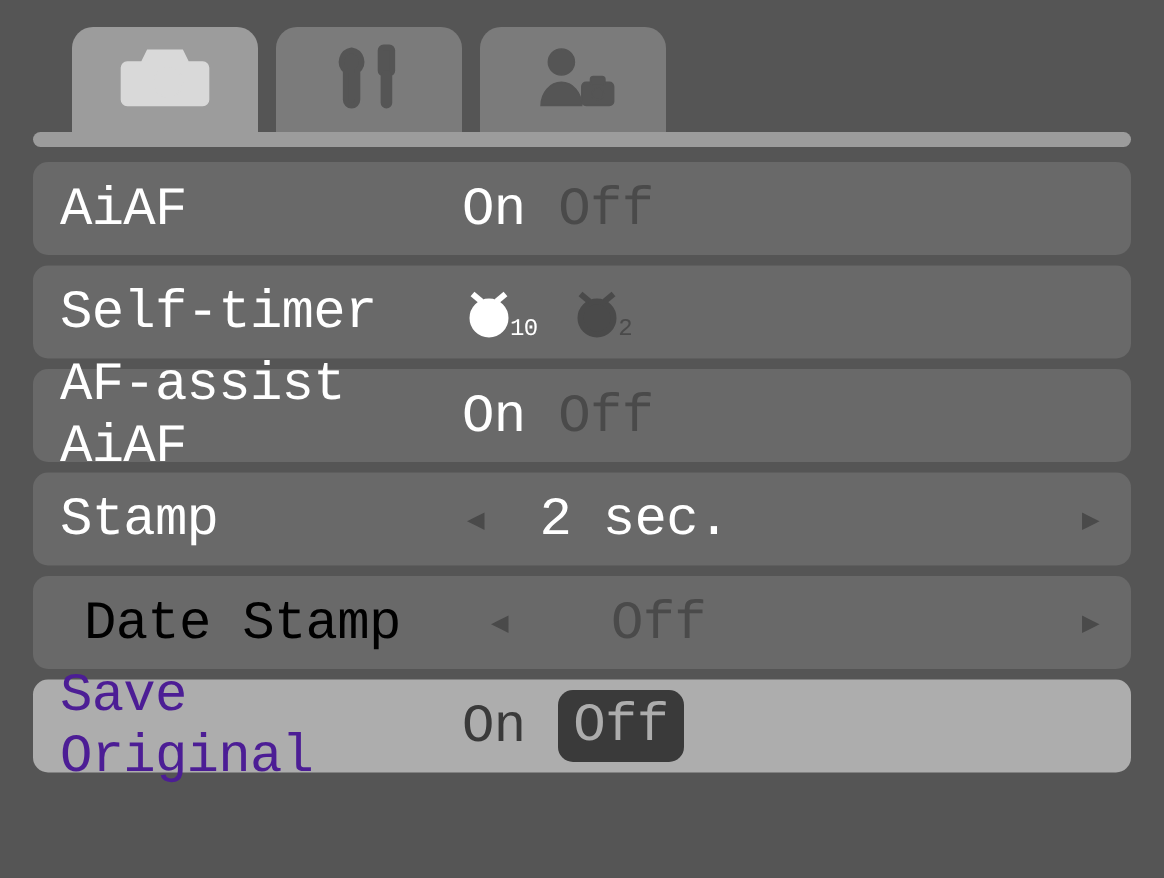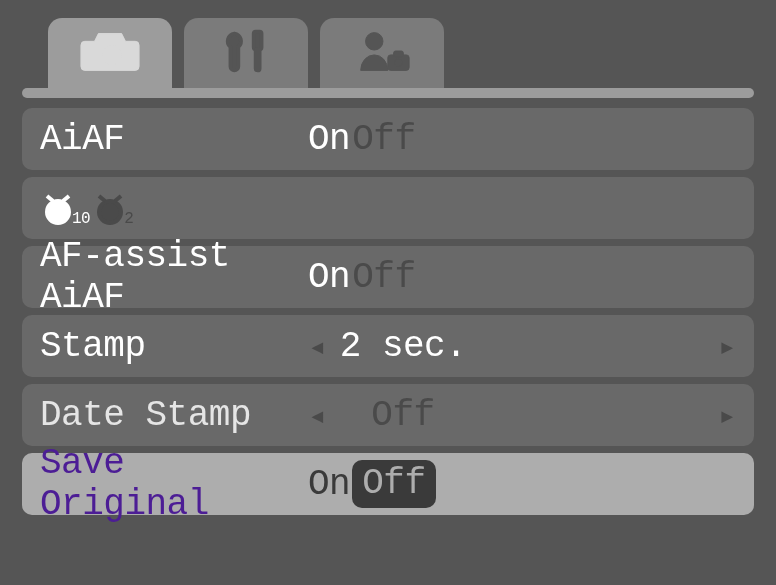--- a/index.html
+++ b/index.html
@@ -55,25 +55,25 @@
     height: 62px;
     display: flex;
     align-items: center;
     padding: 0 18px 0 18px;
     font-size: 36px;
     letter-spacing: -0.5px;
     color: #ffffff;
     position: relative;
   }
   .row .label { flex: 0 0 268px; }
-  .row .value { display: flex; align-items: center; gap: 2px; }
+  .row .value { display: flex; align-items: center; gap: 22px; }
   .opt { white-space: nowrap; }
   .dim { color: #4a4a4a; }
   .row.disabled { color: #4a4a4a; }
-  .row.disabled .label { color: #e5e5e5; }
+  .row.disabled .label { color: #000000; margin-left: 16px; }
   .row.selected {
     background: #adadad;
     color: #3a3a3a;
   }
   .row.selected .label { color: #4c1d95; }
   .pill {
     display: inline-block;
     background: #3a3a3a;
     color: #adadad;
     border-radius: 10px;
@@ -144,20 +144,21 @@
 
     <div class="row">
       <span class="label">AiAF</span>
       <span class="value">
         <span class="opt">On</span>
         <span class="opt dim">Off</span>
       </span>
     </div>
 
     <div class="row">
+      <span class="label">Self-timer</span>
       <span class="value">
         <span class="timer bright">
           <svg viewBox="0 0 36 36">
             <circle cx="18" cy="22" r="11" fill="none" stroke-width="4"></circle>
             <line x1="18" y1="22" x2="18" y2="14" stroke-width="4"></line>
             <line x1="7" y1="6" x2="13" y2="11" stroke-width="4"></line>
             <line x1="29" y1="6" x2="23" y2="11" stroke-width="4"></line>
           </svg>
           <span class="sub">10</span>
         </span>

